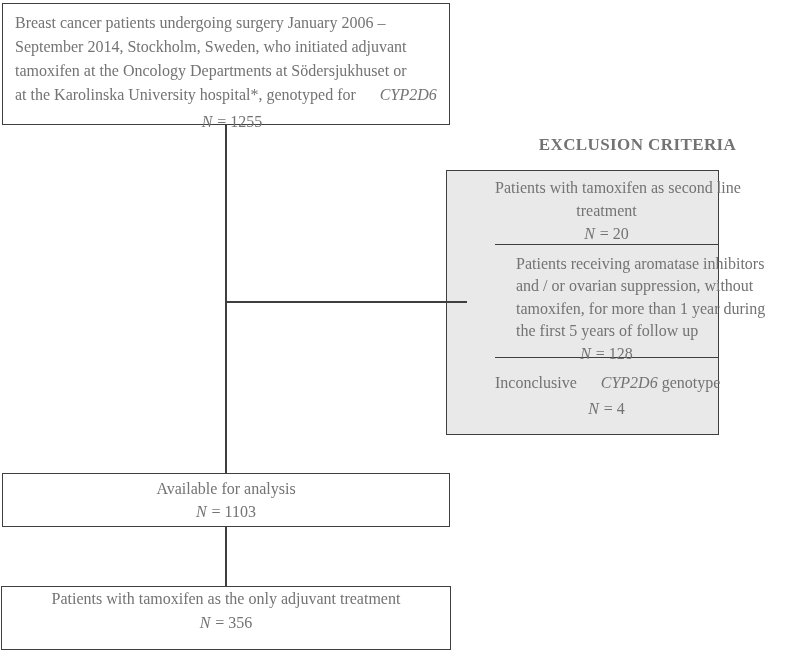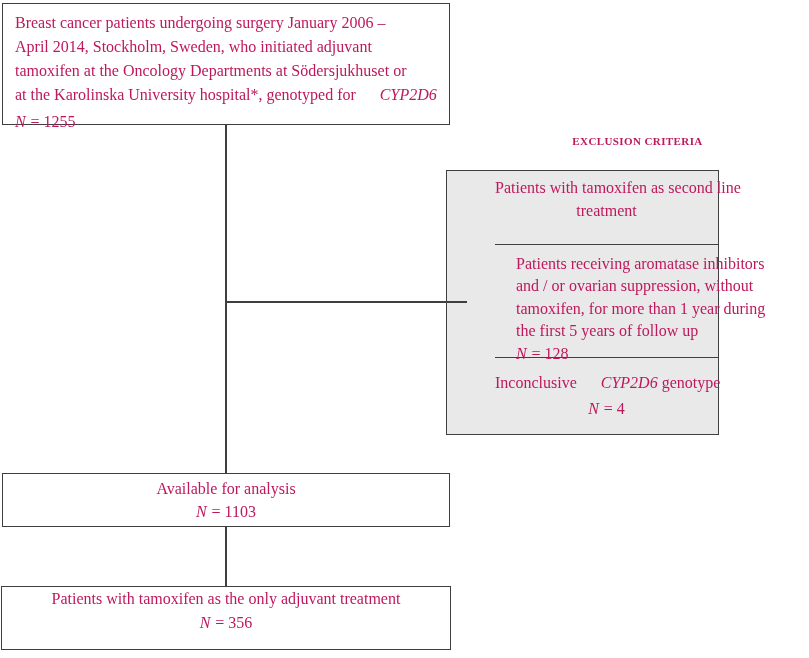--- a/index.html
+++ b/index.html
@@ -6,54 +6,55 @@
     margin: 0;
     padding: 0;
     background: #ffffff;
   }
   #canvas {
     position: relative;
     width: 809px;
     height: 658px;
     background: #ffffff;
     font-family: "Liberation Serif", serif;
-    color: #be185d;
+    color: #737373;
     font-size: 16px;
     overflow: hidden;
   }
   .box {
     position: absolute;
     box-sizing: border-box;
     border: 1.5px solid #3f3f3f;
     background: #ffffff;
     line-height: 24px;
   }
   .line { white-space: nowrap; }
   .nrow {
+    text-align: center;
     margin-top: 3px;
   }
   .nrow i { font-style: italic; }
   .nval { margin-left: 0.30em; }
   i.gene { font-style: italic; margin-left: 20px; }
 
   
   #top-box {
     left: 2px; top: 3px;
     width: 448px; height: 122px;
     padding: 7px 0 0 12px;
     text-align: left;
   }
   
   #exclusion-heading {
     position: absolute;
     left: 467px; top: 135px;
     width: 341px;
     text-align: center;
     font-weight: bold;
-    font-size: 11px;
+    font-size: 17px;
     letter-spacing: 0.4px;
   }
   
   #exclusion-stack {
     position: absolute;
     left: 446px; top: 170px;
     width: 273px; height: 265px;
     box-sizing: border-box;
     border: 1.5px solid #3f3f3f;
     background: #e9e9e9;
@@ -109,32 +110,33 @@
   #connector-vertical-lower { left: 225px; top: 527px; width: 1.5px; height: 59px; }
   #connector-horizontal     { left: 225px; top: 301px; width: 242px; height: 1.5px; }
 </style>
 </head>
 <body>
 
 <div id="canvas">
 
   <div class="box" id="top-box">
     <div class="line">Breast cancer patients undergoing surgery January 2006 –</div>
-    <div class="line">April 2014, Stockholm, Sweden, who initiated adjuvant</div>
+    <div class="line">September 2014, Stockholm, Sweden, who initiated adjuvant</div>
     <div class="line">tamoxifen at the Oncology Departments at Södersjukhuset or</div>
     <div class="line"><span>at the Karolinska University hospital*, genotyped for </span><i class="gene">CYP2D6</i></div>
     <div class="nrow"><i>N</i><span class="nval">= 1255</span></div>
   </div>
 
   <div id="exclusion-heading">EXCLUSION CRITERIA</div>
 
   <div id="exclusion-stack">
     <div class="ex-box" id="ex-box-1">
       <div class="line">Patients with tamoxifen as second line</div>
       <div class="line">treatment</div>
+      <div class="nrow"><i>N</i><span class="nval">= 20</span></div>
     </div>
     <div class="ex-box" id="ex-box-2">
       <div class="line">Patients receiving aromatase inhibitors</div>
       <div class="line">and / or ovarian suppression, without</div>
       <div class="line">tamoxifen, for more than 1 year during</div>
       <div class="line">the first 5 years of follow up</div>
       <div class="nrow"><i>N</i><span class="nval">= 128</span></div>
     </div>
     <div class="ex-box" id="ex-box-3">
       <div class="line"><span>Inconclusive </span><i class="gene">CYP2D6</i><span> genotype</span></div>

